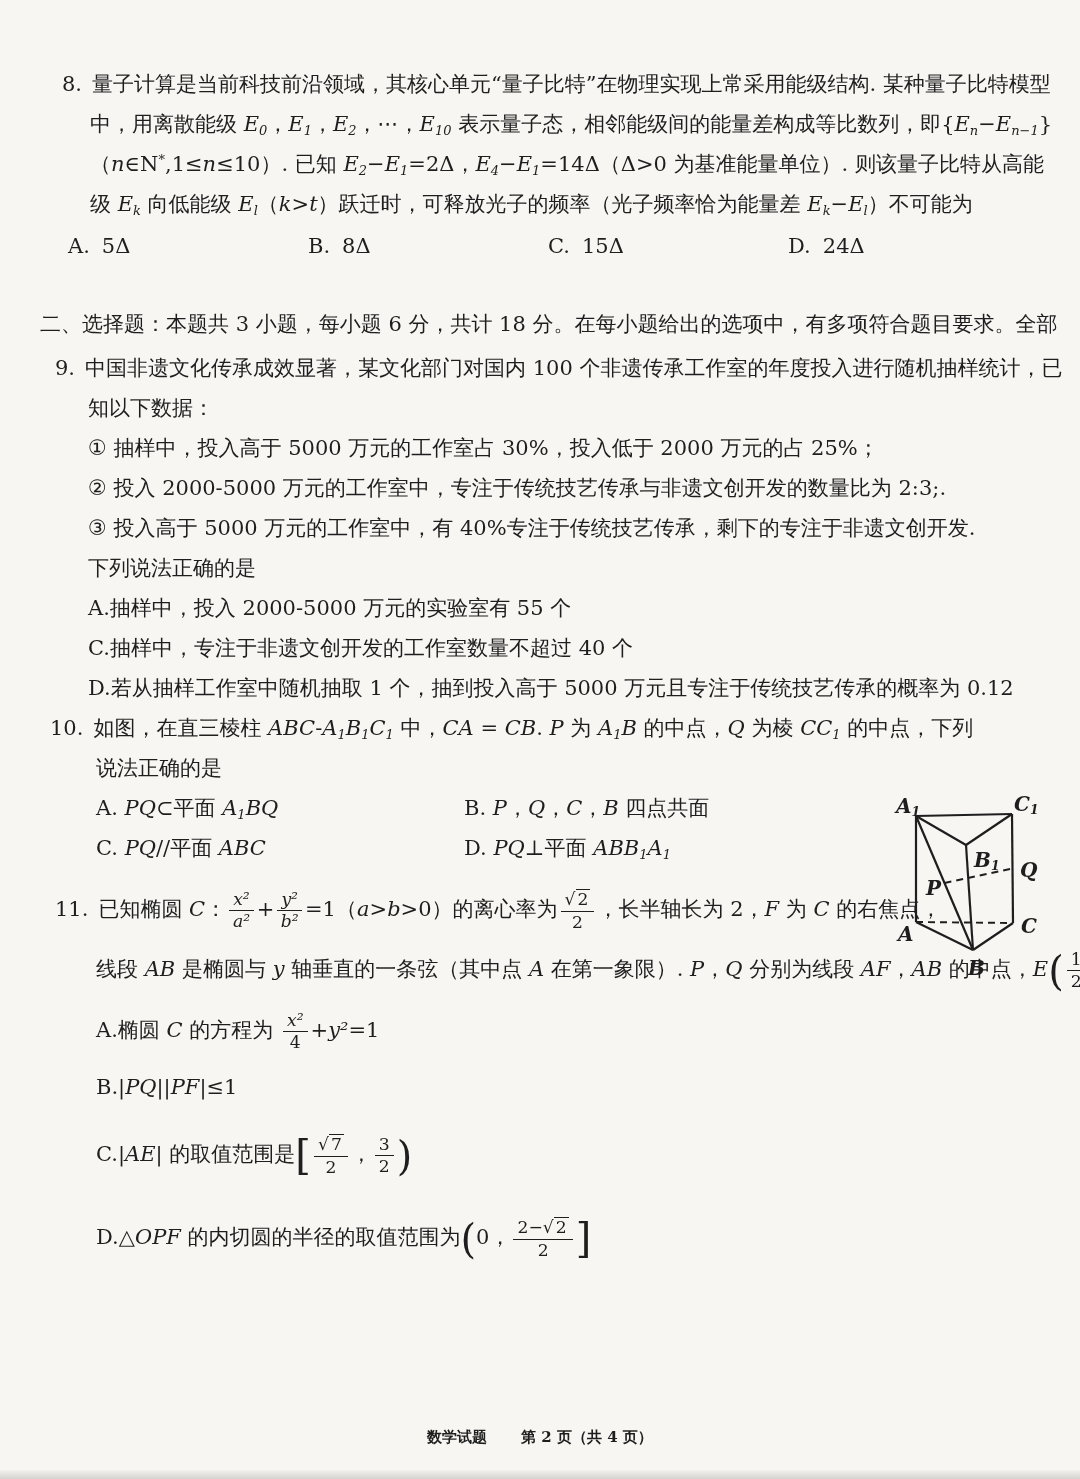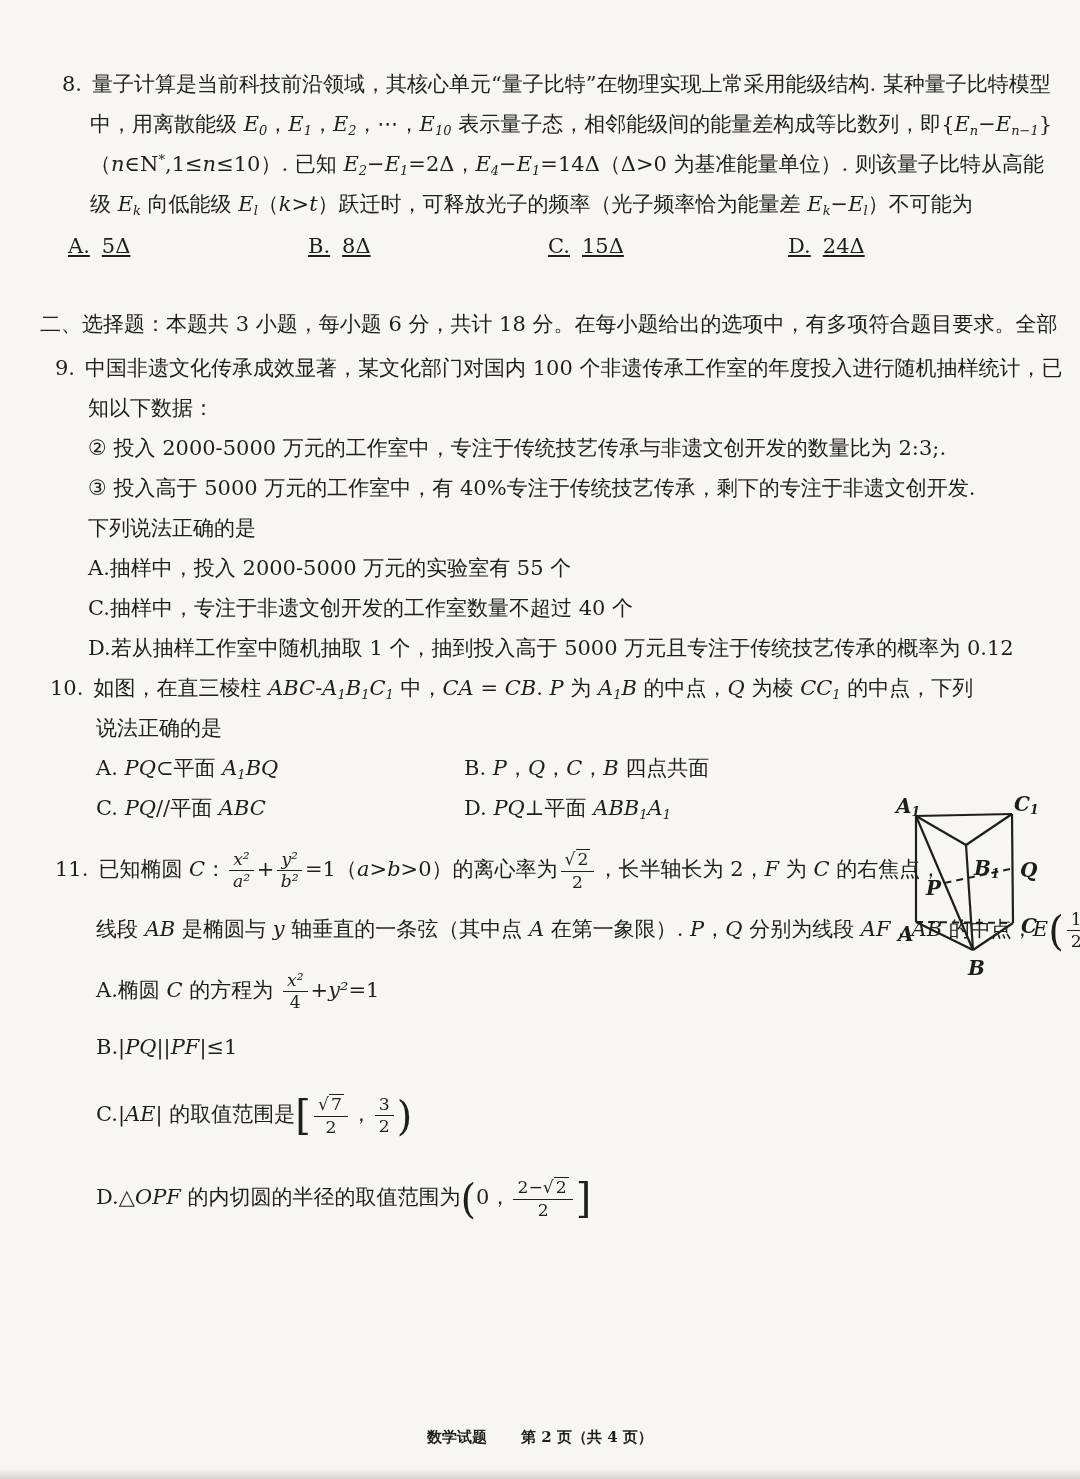--- a/index.html
+++ b/index.html
@@ -20,21 +20,21 @@
   sup{font-size:0.62em;line-height:0;vertical-align:0.55em;}
   .frac{display:inline-block;vertical-align:middle;text-align:center;font-size:0.82em;line-height:1.12;margin:0 3px;}
   .num{display:block;border-bottom:1.6px solid currentColor;padding:0 4px 1px;}
   .den{display:block;padding-top:1px;}
   .sq{white-space:nowrap;}
   .ovl{display:inline-block;border-top:1.6px solid currentColor;padding:0 2px;line-height:1.05;}
   .big{font-size:1.9em;font-weight:300;vertical-align:middle;display:inline-block;line-height:1;transform:scaleY(1.04);}
   
   .c8{padding-left:28px;}
   .opts8{padding-left:6px;margin-top:2px;}
-  .opts8 .opt{display:inline-block;width:240px;text-decoration:underline;}
+  .opts8 .opt{display:inline-block;width:240px;}
   .opts8 .opt:last-child{width:auto;}
   .opts8 .olabel{margin-right:12px;}
   .sec1{margin-left:-22px;margin-top:38px;}
   .sec2{margin-left:-22px;padding-left:38px;}
   .q9first{margin-top:4px;}
   .c9{padding-left:26px;}
   .c10{padding-left:34px;}
   .optrow .col1{display:inline-block;width:368px;}
   .t66{line-height:66px;}
   .t54{line-height:54px;}
@@ -64,20 +64,21 @@
     <p class="c8"><span>（</span><span class="it">n</span><span>∈N<sup>*</sup></span><span>,1≤</span><span class="it">n</span><span>≤10）. 已知 </span><span class="it">E<sub>2</sub></span><span>−</span><span class="it">E<sub>1</sub></span><span>=2Δ，</span><span class="it">E<sub>4</sub></span><span>−</span><span class="it">E<sub>1</sub></span><span>=14Δ（Δ&gt;0 为基准能量单位）. 则该量子比特从高能</span></p>
     <p class="c8"><span>级 </span><span class="it">E<sub>k</sub></span><span> 向低能级 </span><span class="it">E<sub>l</sub></span><span>（</span><span class="it">k</span><span>&gt;</span><span class="it">t</span><span>）跃迁时，可释放光子的频率（光子频率恰为能量差 </span><span class="it">E<sub>k</sub></span><span>−</span><span class="it">E<sub>l</sub></span><span>）不可能为</span></p>
     <p class="opts8">
       <span class="opt"><span class="olabel">A.</span><span>5Δ</span></span><span class="opt"><span class="olabel">B.</span><span>8Δ</span></span><span class="opt"><span class="olabel">C.</span><span>15Δ</span></span><span class="opt"><span class="olabel">D.</span><span>24Δ</span></span>
     </p>
 
     <p class="sec1">二、选择题：本题共 3 小题，每小题 6 分，共计 18 分。在每小题给出的选项中，有多项符合题目要求。全部</p>
 
     <p class="q9first"><span class="num9">9.</span><span>中国非遗文化传承成效显著，某文化部门对国内 100 个非遗传承工作室的年度投入进行随机抽样统计，已</span></p>
     <p class="c9">知以下数据：</p>
+    <p class="c9">① 抽样中，投入高于 5000 万元的工作室占 30%，投入低于 2000 万元的占 25%；</p>
     <p class="c9">② 投入 2000-5000 万元的工作室中，专注于传统技艺传承与非遗文创开发的数量比为 2:3;.</p>
     <p class="c9">③ 投入高于 5000 万元的工作室中，有 40%专注于传统技艺传承，剩下的专注于非遗文创开发.</p>
     <p class="c9">下列说法正确的是</p>
     <p class="c9">A.抽样中，投入 2000-5000 万元的实验室有 55 个</p>
     <p class="c9">C.抽样中，专注于非遗文创开发的工作室数量不超过 40 个</p>
     <p class="c9">D.若从抽样工作室中随机抽取 1 个，抽到投入高于 5000 万元且专注于传统技艺传承的概率为 0.12</p>
 
     <p><span class="num10">10.</span><span><span>如图，在直三棱柱 </span><span class="it">ABC</span><span>-</span><span class="it">A<sub>1</sub></span><span class="it">B<sub>1</sub></span><span class="it">C<sub>1</sub></span><span> 中，</span><span class="it">CA</span><span> = </span><span class="it">CB</span><span>. </span><span class="it">P</span><span> 为 </span><span class="it">A<sub>1</sub></span><span class="it">B</span><span> 的中点，</span><span class="it">Q</span><span> 为棱 </span><span class="it">CC<sub>1</sub></span><span> 的中点，下列</span></span></p>
     <p class="c10">说法正确的是</p>
     <p class="c10 optrow"><span class="col1"><span>A. </span><span class="it">PQ</span><span>⊂平面 </span><span class="it">A<sub>1</sub></span><span class="it">BQ</span></span><span><span>B. </span><span class="it">P</span><span>，</span><span class="it">Q</span><span>，</span><span class="it">C</span><span>，</span><span class="it">B</span><span> 四点共面</span></span></p>
@@ -104,21 +105,21 @@
         <path d="M85,160 L125,133"></path>
         <path d="M28,26 L85,160"></path>
       </g>
       <g stroke="#1e1e1e" stroke-width="1.9" fill="none" stroke-dasharray="7,5">
         <path d="M28,132 L125,133"></path>
         <path d="M56.5,93 L124.5,78.5"></path>
       </g>
     </svg>
     <div class="flabel" style="left:8px;top:6px"><span class="it">A<sub>1</sub></span></div>
     <div class="flabel" style="left:126px;top:4px"><span class="it">C<sub>1</sub></span></div>
-    <div class="flabel" style="left:86px;top:68px"><span class="it">B<sub>1</sub></span></div>
+    <div class="flabel" style="left:86px;top:60px"><span class="it">B<sub>1</sub></span></div>
     <div class="flabel" style="left:132px;top:70px"><span class="it">Q</span></div>
     <div class="flabel" style="left:38px;top:88px"><span class="it">P</span></div>
     <div class="flabel" style="left:10px;top:134px"><span class="it">A</span></div>
     <div class="flabel" style="left:133px;top:126px"><span class="it">C</span></div>
     <div class="flabel" style="left:80px;top:168px"><span class="it">B</span></div>
   </div>
 
   <div class="footer">
     <span class="ft">数学试题</span><span>第 2 页（共 4 页）</span>
   </div>

